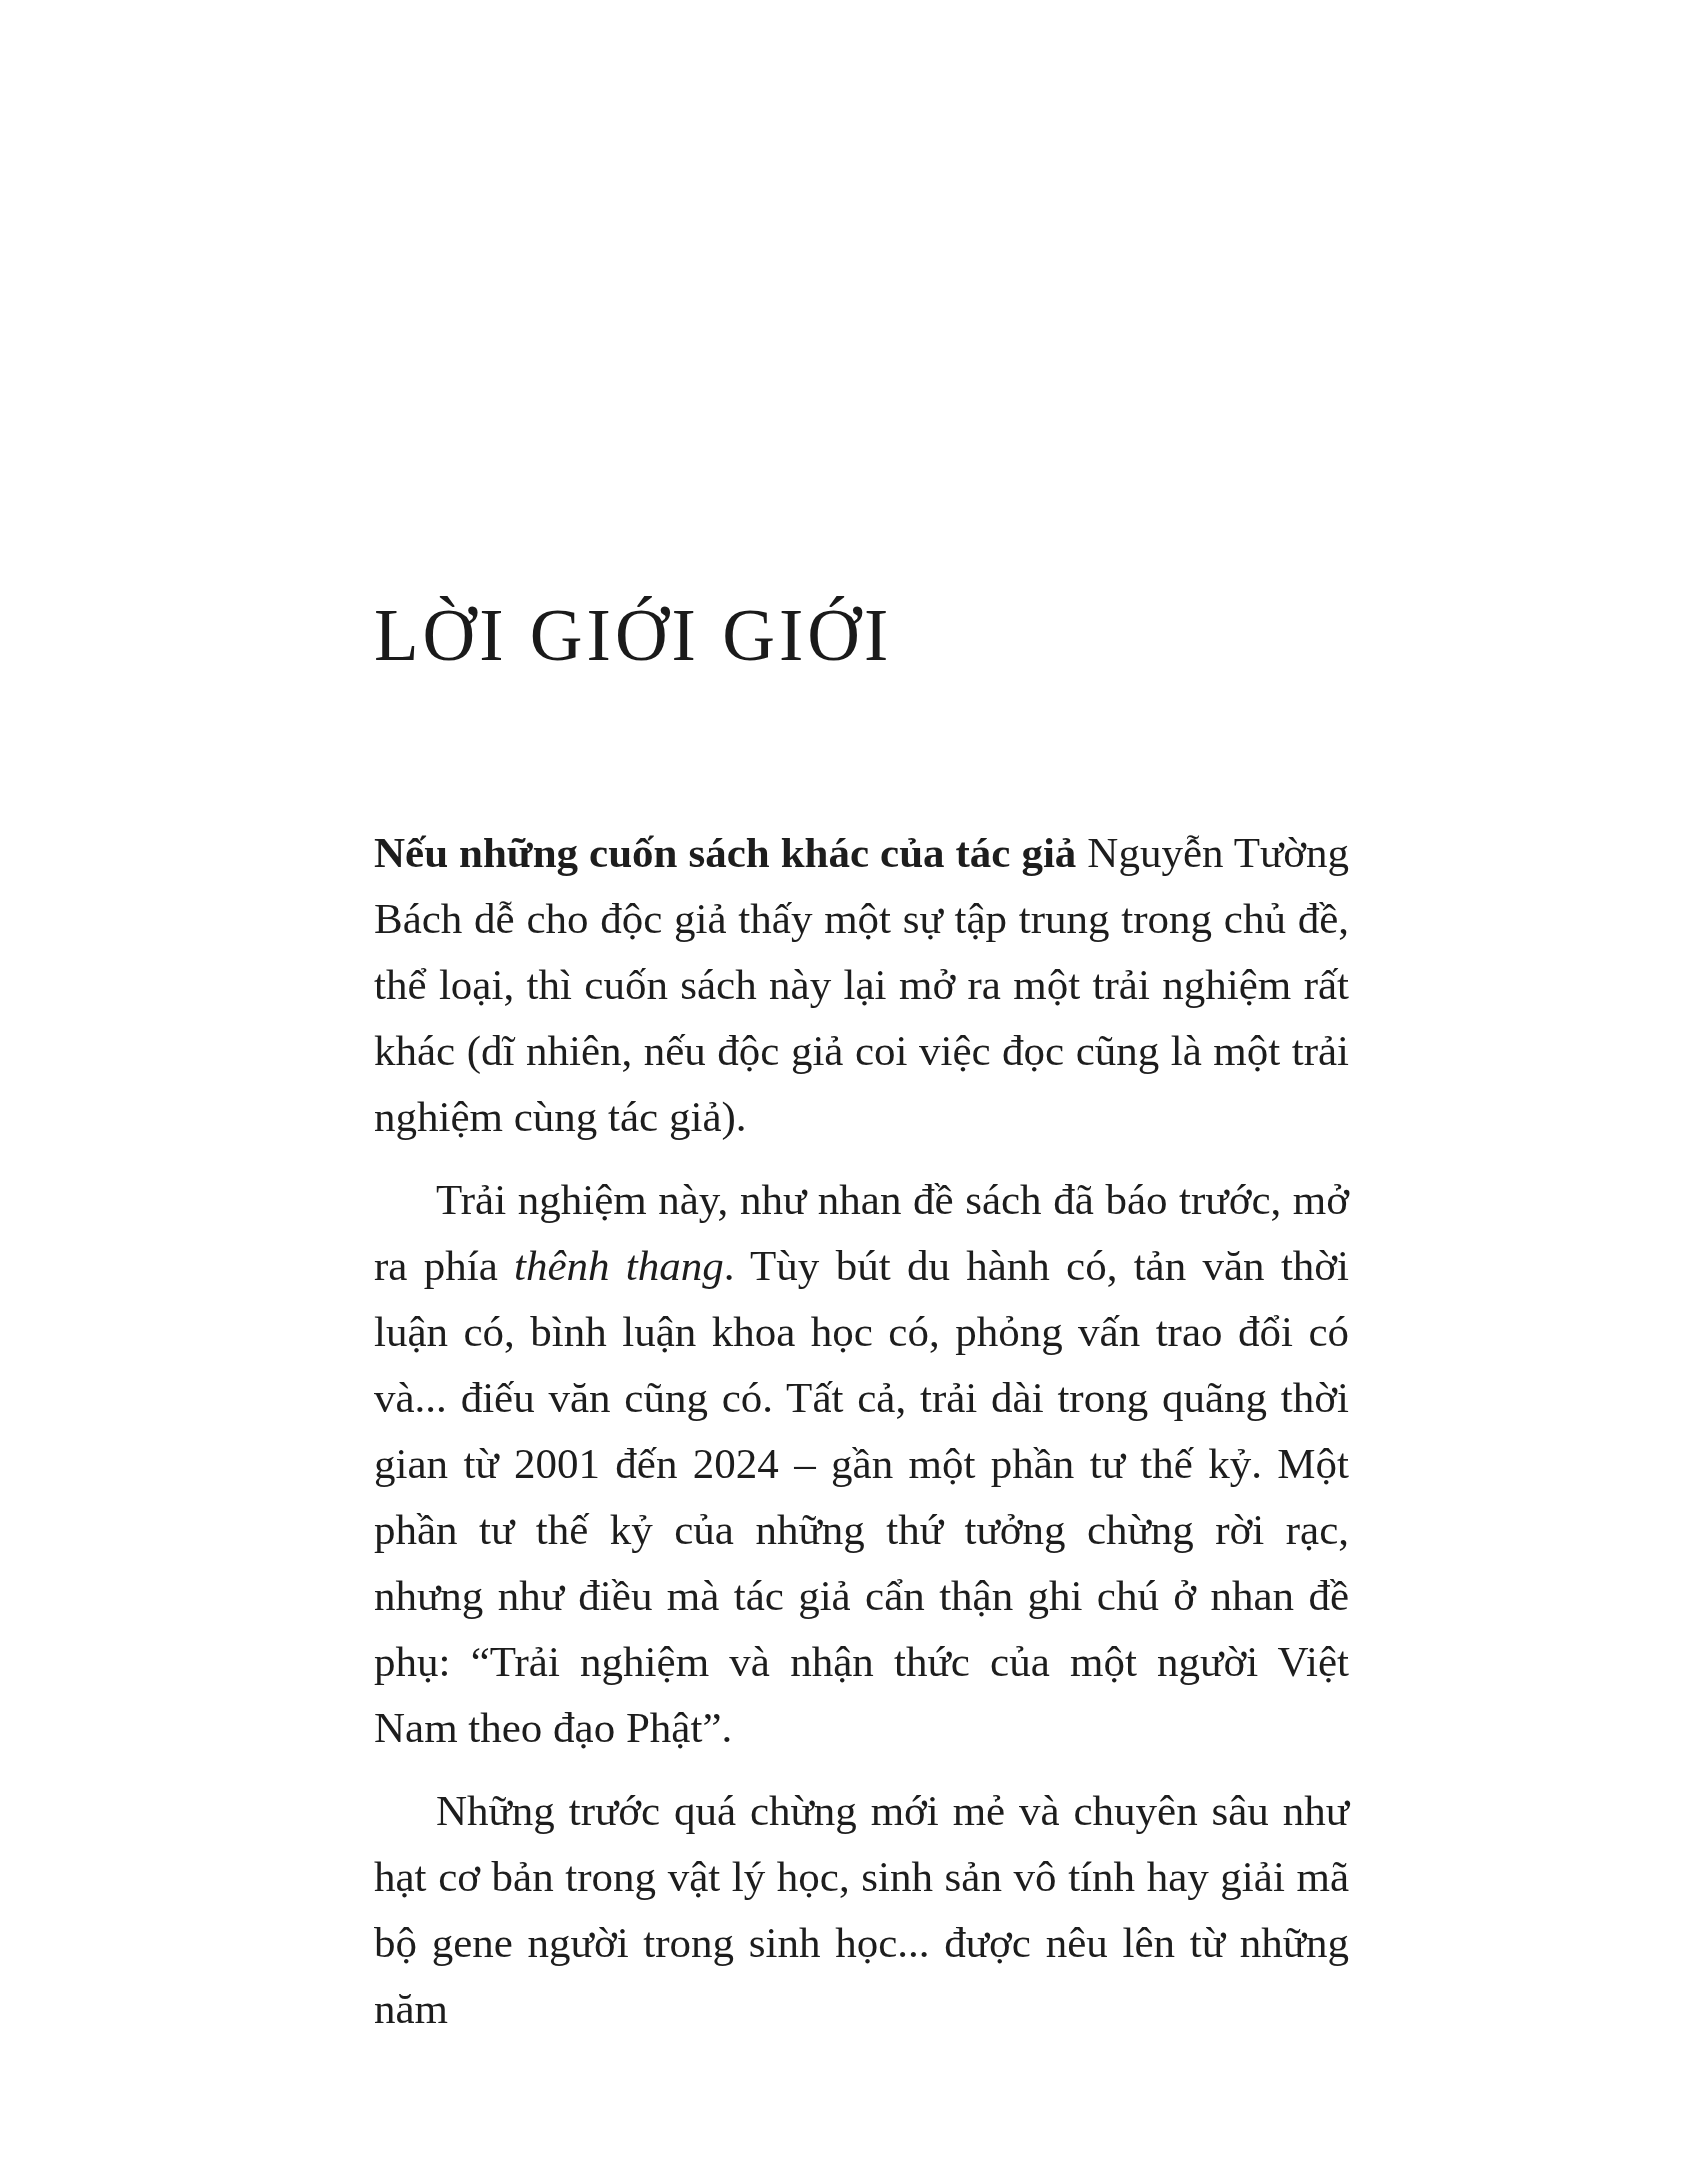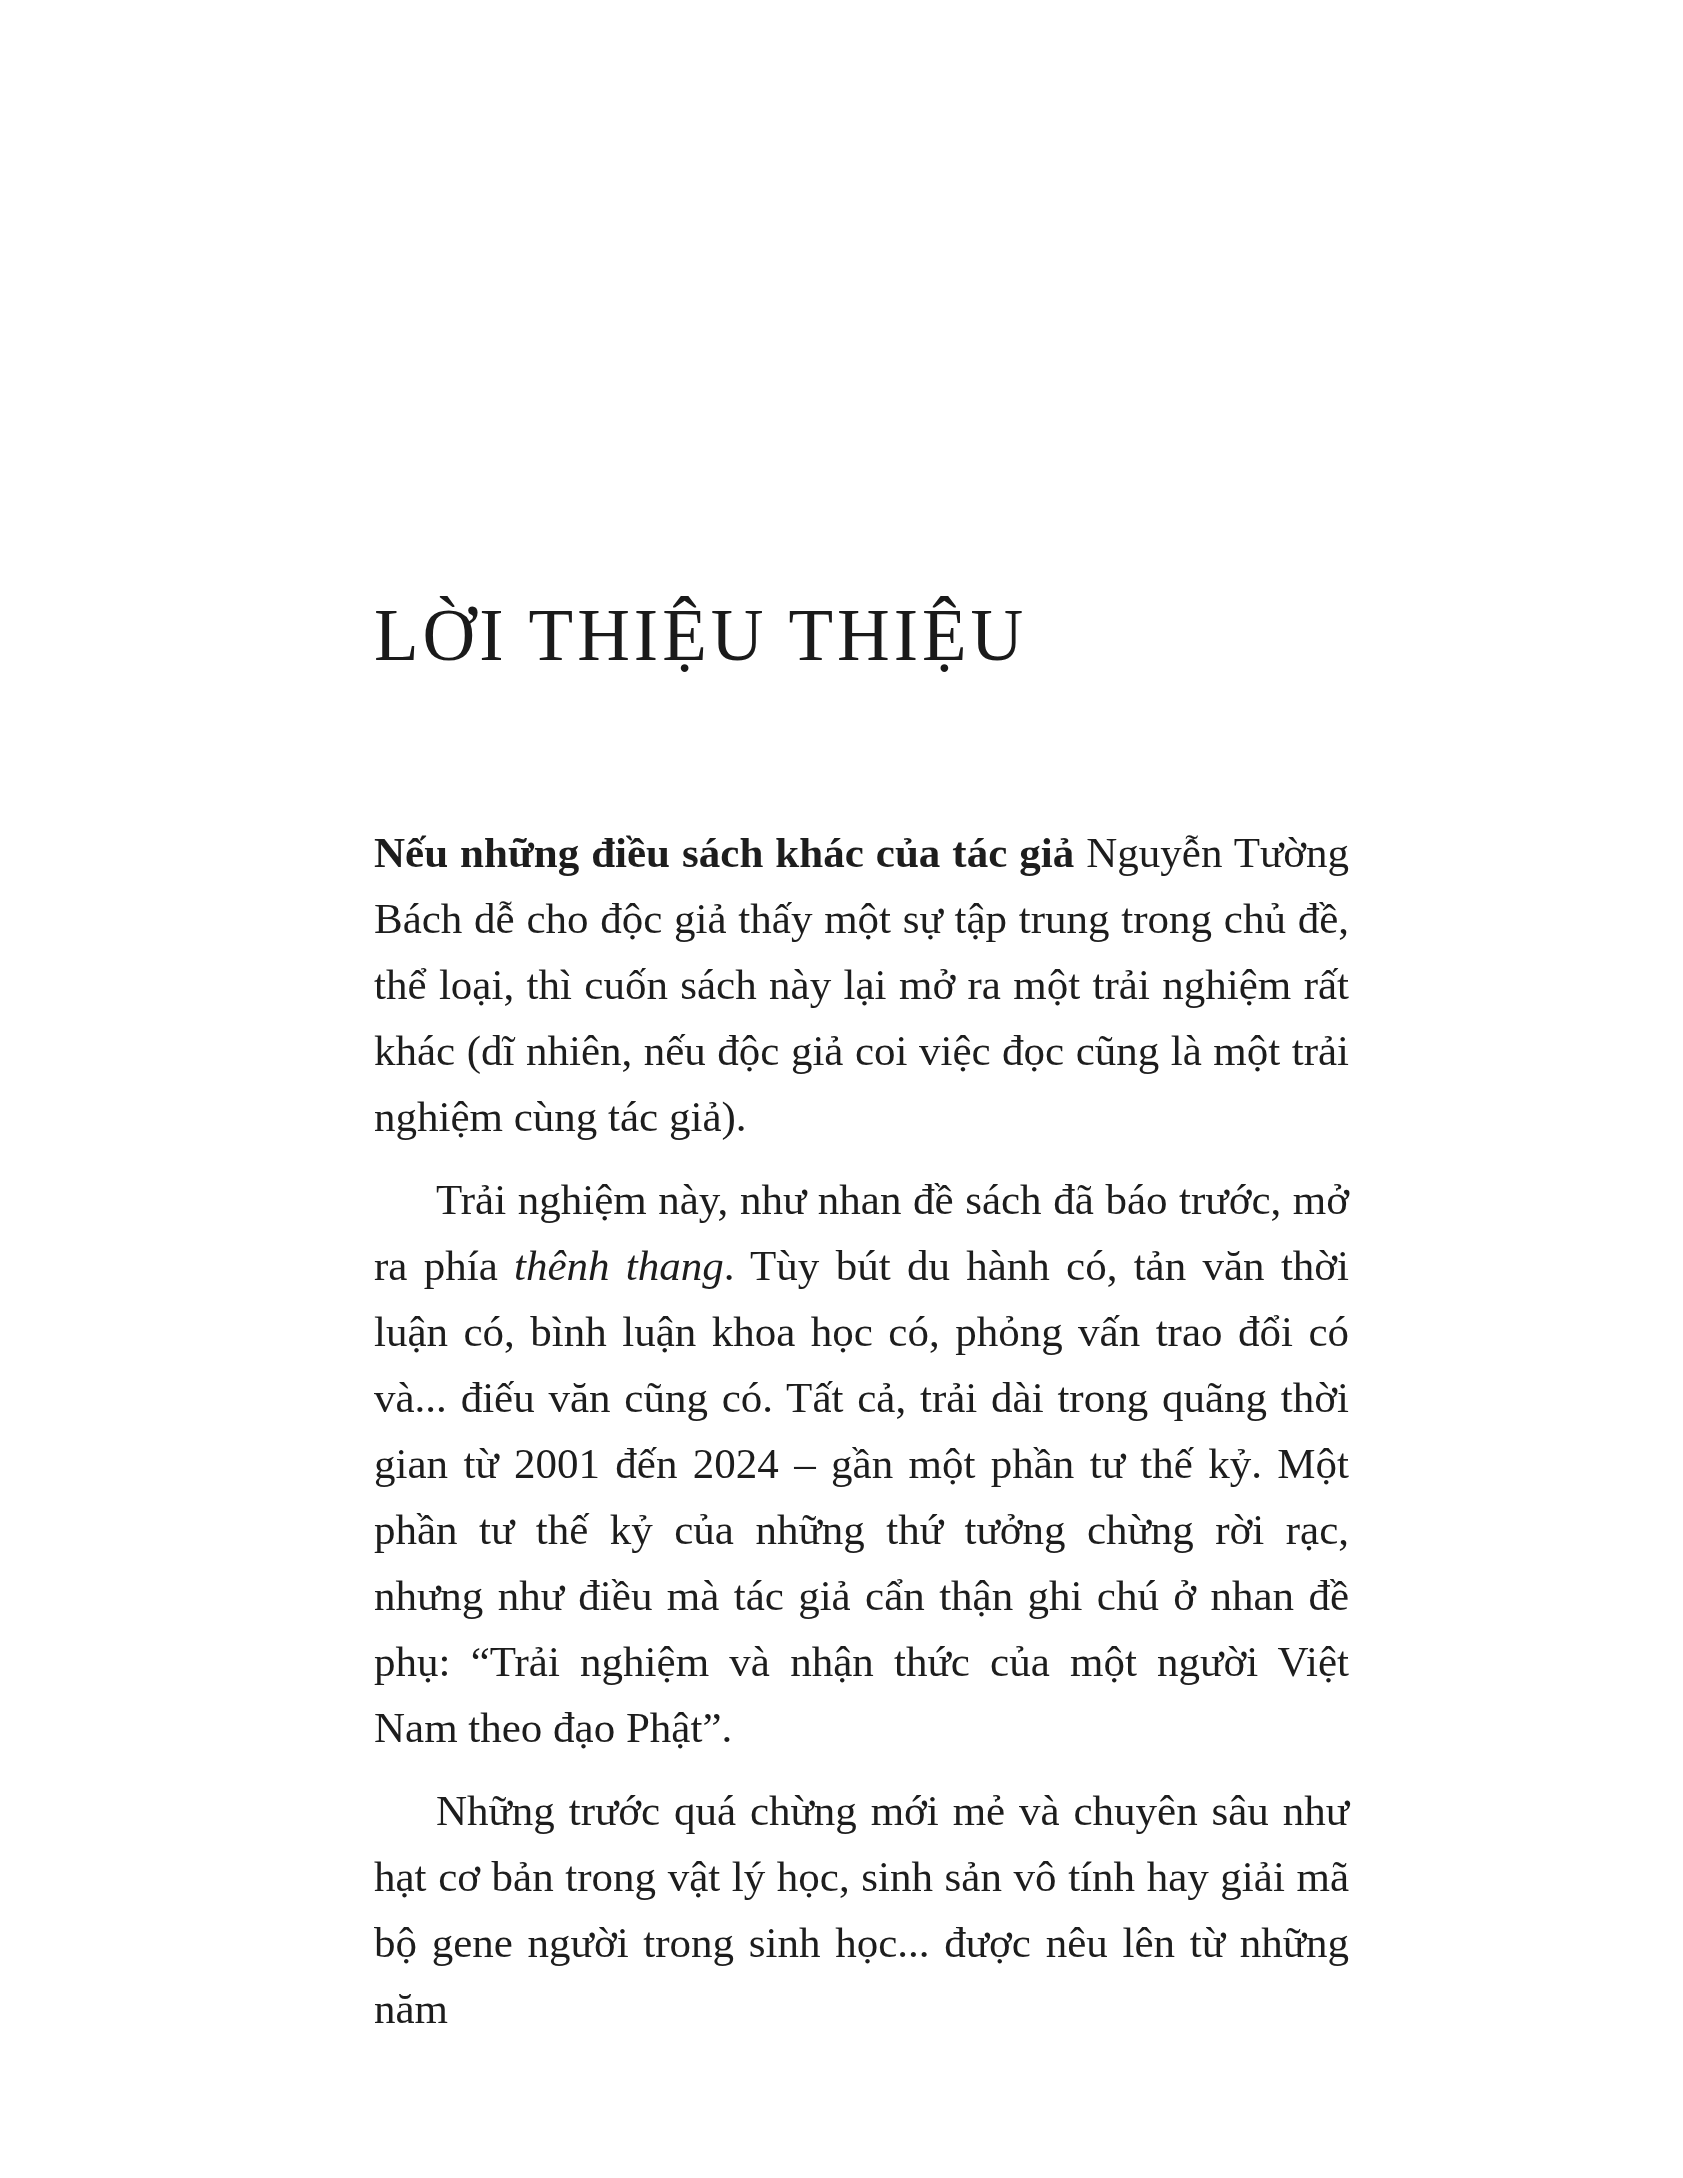--- a/index.html
+++ b/index.html
@@ -61,25 +61,25 @@
   .body-text em {
     font-style: italic;
   }
 </style>
 </head>
 <body>
 
 <div class="page">
   <div class="content">
 
-    <h1 class="chapter-title">LỜI THIỆU THIỆU</h1>
+    <h1 class="chapter-title">LỜI GIỚI GIỚI</h1>
 
     <div class="body-text">
 
-      <p><strong>Nếu những điều sách khác của tác giả</strong><span> Nguyễn Tường Bách dễ cho độc giả thấy một sự tập trung trong chủ đề, thể loại, thì cuốn sách này lại mở ra một trải nghiệm rất khác (dĩ nhiên, nếu độc giả coi việc đọc cũng là một trải nghiệm cùng tác giả).</span></p>
+      <p><strong>Nếu những cuốn sách khác của tác giả</strong><span> Nguyễn Tường Bách dễ cho độc giả thấy một sự tập trung trong chủ đề, thể loại, thì cuốn sách này lại mở ra một trải nghiệm rất khác (dĩ nhiên, nếu độc giả coi việc đọc cũng là một trải nghiệm cùng tác giả).</span></p>
 
       <p class="indent"><span>Trải nghiệm này, như nhan đề sách đã báo trước, mở ra phía </span><em>thênh thang</em><span>. Tùy bút du hành có, tản văn thời luận có, bình luận khoa học có, phỏng vấn trao đổi có và... điếu văn cũng có. Tất cả, trải dài trong quãng thời gian từ 2001 đến 2024 – gần một phần tư thế kỷ. Một phần tư thế kỷ của những thứ tưởng chừng rời rạc, nhưng như điều mà tác giả cẩn thận ghi chú ở nhan đề phụ: “Trải nghiệm và nhận thức của một người Việt Nam theo đạo Phật”.</span></p>
 
       <p class="indent"><span>Những trước quá chừng mới mẻ và chuyên sâu như hạt cơ bản trong vật lý học, sinh sản vô tính hay giải mã bộ gene người trong sinh học... được nêu lên từ những năm</span></p>
 
     </div>
   </div>
 </div>
 
 

